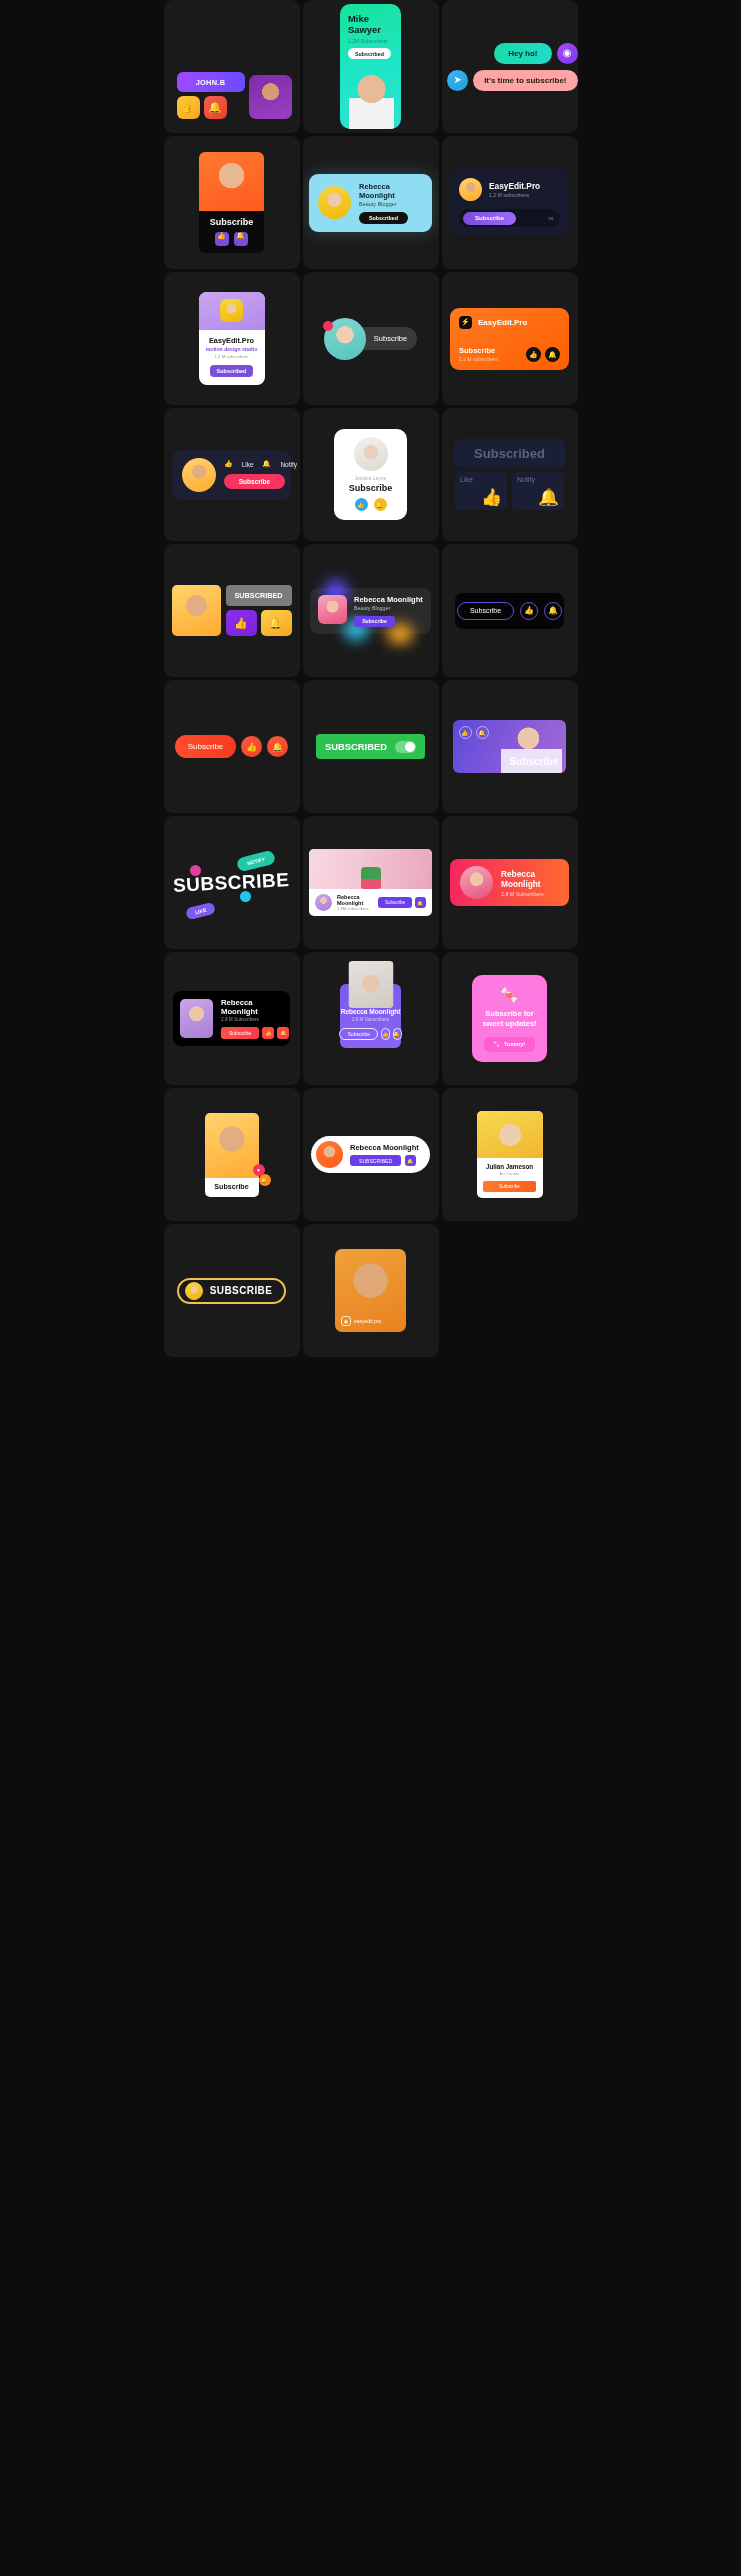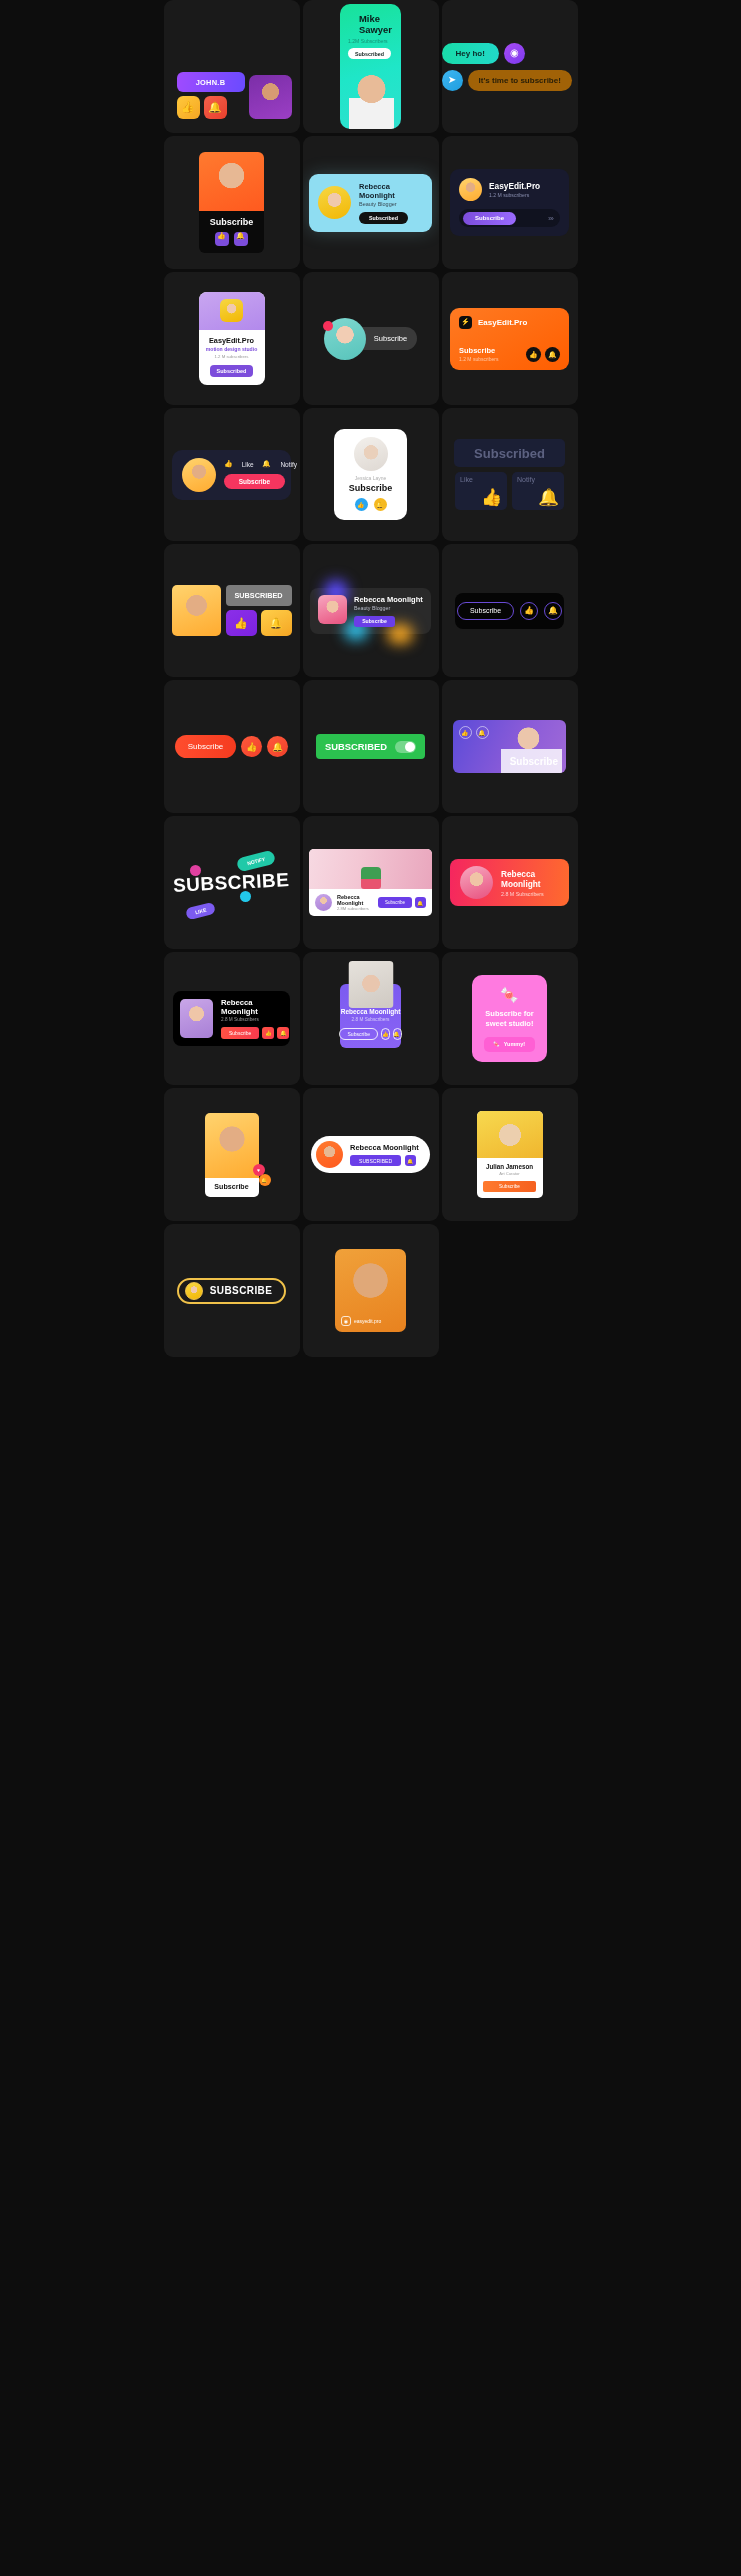--- a/index.html
+++ b/index.html
@@ -63,35 +63,35 @@
   .c1-btns { display:flex; gap:4px; }
   .c1-ic { width: 23px; height: 23px; border-radius:6px; font-size: 11px; color:#fff; }
   .c1-like { background: linear-gradient(140deg,#ffc93c,#f5a623); }
   .c1-bell { background: linear-gradient(140deg,#f4604c,#e8402c); }
   .c1-av { width: 43px; height: 44px; border-radius: 7px; }
 
   
   .c2-phone { width: 61px; height: 125px; border-radius: 10px;
     background: linear-gradient(165deg,#18e29a,#1fe6c8 55%,#2ee0cf);
     padding: 9px 8px 0 8px; position: relative; overflow: hidden; }
-  .c2-name { color:#0c1b1a; font-size: 9.4px; font-weight: 800; line-height: 11px; margin-left: 11px; }
+  .c2-name { color:#0c1b1a; font-size: 9.4px; font-weight: 800; line-height: 11px; }
   .c2-sub { color: rgba(10,40,35,.45); font-size: 5.1px; margin-top: 3px; }
   .c2-btn { margin-top: 4px; background:#fff; color:#13221f; font-size: 5.3px; font-weight: 700;
     height: 11px; width: 43px; border-radius: 987px; }
   .c2-person { position:absolute; left: 9px; bottom: 0; width: 45px; height: 57px;
     border-radius: 10px 10px 0 0;
     background: radial-gradient(circle at 50% 30%, #e8bb98 0 30%, transparent 31%), linear-gradient(180deg,transparent 45%, #f2f2f2 46%); }
 
   
-  .c3 { flex-direction: column; gap: 6px; align-items: flex-start; }
+  .c3 { flex-direction: column; gap: 6px; align-items: flex-end; }
   .c3-r1 { display:flex; align-items:center; gap: 5px; }
   .c3-r2 { display:flex; align-items:center; gap: 5px; }
   .c3-teal { background: linear-gradient(95deg,#19dca8,#21d9c9); height: 21px; padding: 0 14px;
     color:#0a2b27; font-size: 8px; font-weight: 700; border-radius:987px; }
-  .c3-yellow { background:#a16207; height: 21px; padding: 2px 11px; color:#2b2008;
+  .c3-yellow { background:#fca5a5; height: 21px; padding: 2px 11px; color:#2b2008;
     font-size: 8px; font-weight: 700; border-radius:987px; }
   .c3-ig { width: 21px; height: 21px; border-radius: 987px; background: linear-gradient(140deg,#a84bf5,#7c3aed);
     color:#fff; font-size: 10px; }
   .c3-tg { width: 21px; height: 21px; border-radius: 987px; background: linear-gradient(140deg,#3fb6f0,#1e9ee0);
     color:#fff; font-size: 10px; }
 
   
   .c4-card { width: 65px; }
   .c4-img { width: 65px; height: 59px; border-radius: 6px 6px 0 0; }
   .c4-bot { background:#0a0a0a; border-radius: 0 0 6px 6px; padding: 6px 0 7px; text-align:center; }
@@ -659,21 +659,21 @@
           <div class="c23-btn">Subscribe</div>
           <div class="c23-ic">👍</div>
           <div class="c23-ic">🔔</div>
         </div>
       </div>
     </div>
 
     <div class="cell">
       <div class="c24-card">
         <div class="c24-candy">🍬</div>
-        <div class="c24-t">Subscribe for sweet studio!</div>
+        <div class="c24-t">Subscribe for sweet updates!</div>
         <div class="c24-btn">
           <span>🍬</span>
           <span>Yummy!</span>
         </div>
       </div>
     </div>
 
     <div class="cell">
       <div class="c25-card">
         <div class="c25-img face-g"></div>

